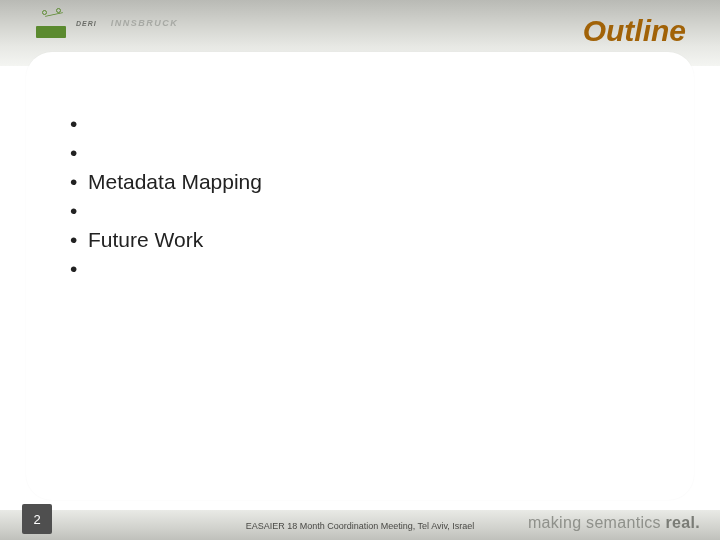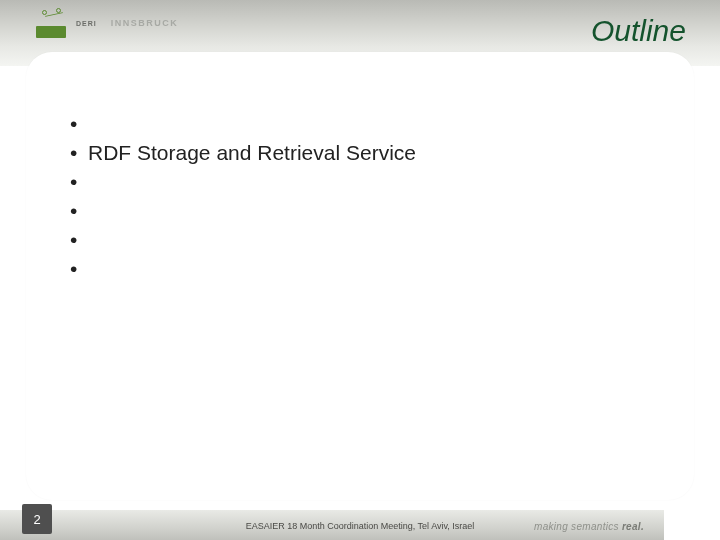--- a/index.html
+++ b/index.html
@@ -23,20 +23,21 @@
     height: 66px;
     background: linear-gradient(to bottom, #b9bab5 0%, #d4d5d0 40%, #e7e8e4 70%, #f4f5f2 100%);
   }
   .logo-block {
     position: absolute;
     top: 8px;
     left: 36px;
     display: flex;
     align-items: center;
     gap: 10px;
+    font-style: italic;
   }
   .logo-mark {
     width: 30px;
     height: 30px;
     position: relative;
   }
   .logo-mark .bar {
     position: absolute;
     left: 0;
     bottom: 0;
@@ -76,22 +77,22 @@
     color: #a7a9a4;
     font-weight: 600;
     margin-left: 4px;
   }
   .slide-title {
     position: absolute;
     top: 14px;
     right: 34px;
     font-size: 30px;
     font-style: italic;
-    font-weight: normal;
-    color: #14532d;
+    font-weight: bold;
+    color: #a16207;
   }
   .content-card {
     position: absolute;
     top: 52px;
     left: 26px;
     width: 668px;
     height: 448px;
     background: #ffffff;
     border-radius: 26px;
     box-shadow: 0 0 2px rgba(0,0,0,0.04);
@@ -116,21 +117,21 @@
   }
   .bullets .txt {
     font-size: 21px;
     color: #222;
     line-height: 27px;
   }
   .footer {
     position: absolute;
     left: 0;
     bottom: 0;
-    width: 664px;
+    width: 720px;
     height: 30px;
     background: linear-gradient(to bottom, #e9eae6 0%, #d1d2cd 60%, #bfc0bb 100%);
     display: flex;
     align-items: center;
   }
   .page-num-box {
     position: absolute;
     left: 22px;
     bottom: 6px;
     width: 30px;
@@ -149,23 +150,22 @@
     width: 720px;
     text-align: center;
     bottom: 9px;
     font-size: 9px;
     color: #4a4a46;
   }
   .footer-right {
     position: absolute;
     right: 20px;
     bottom: 8px;
-    font-size: 10px;
+    font-size: 16px;
     color: #8f918b;
-    font-style: italic;
     letter-spacing: 0.3px;
   }
   .footer-right .strong {
     font-weight: bold;
     color: #7a7c76;
   }
 </style>
 </head>
 <body>
 
@@ -187,30 +187,31 @@
   </div>
 
   <div class="slide-title">Outline</div>
 
   <div class="bullets">
     <div class="row">
       <span class="dot">•</span>
     </div>
     <div class="row">
       <span class="dot">•</span>
-      <span class="txt">RDF Storage and Retrieval Service</span>
-    </div>
-    <div class="row">
-      <span class="dot">•</span>
-    </div>
-    <div class="row">
-      <span class="dot">•</span>
-    </div>
-    <div class="row">
-      <span class="dot">•</span>
+    </div>
+    <div class="row">
+      <span class="dot">•</span>
+      <span class="txt">Metadata Mapping</span>
+    </div>
+    <div class="row">
+      <span class="dot">•</span>
+    </div>
+    <div class="row">
+      <span class="dot">•</span>
+      <span class="txt">Future Work</span>
     </div>
     <div class="row">
       <span class="dot">•</span>
     </div>
   </div>
 
   <div class="footer">
     <div class="footer-center">EASAIER 18 Month Coordination Meeting, Tel Aviv, Israel</div>
     <div class="footer-right">
       <span>making semantics </span><span class="strong">real.</span>

